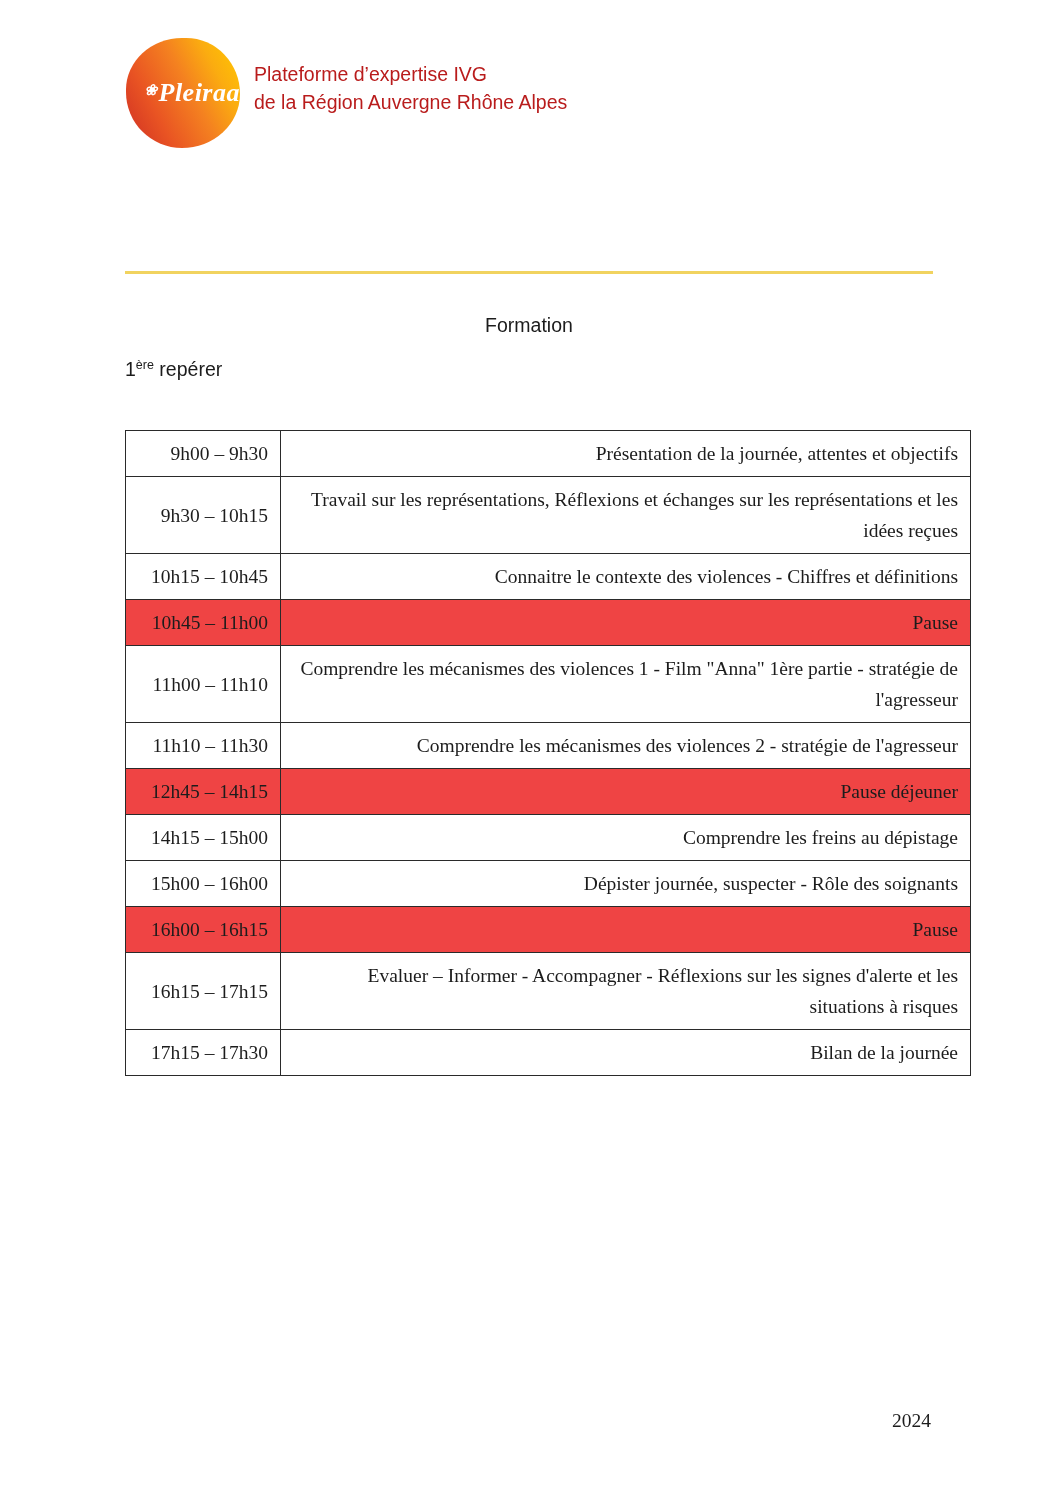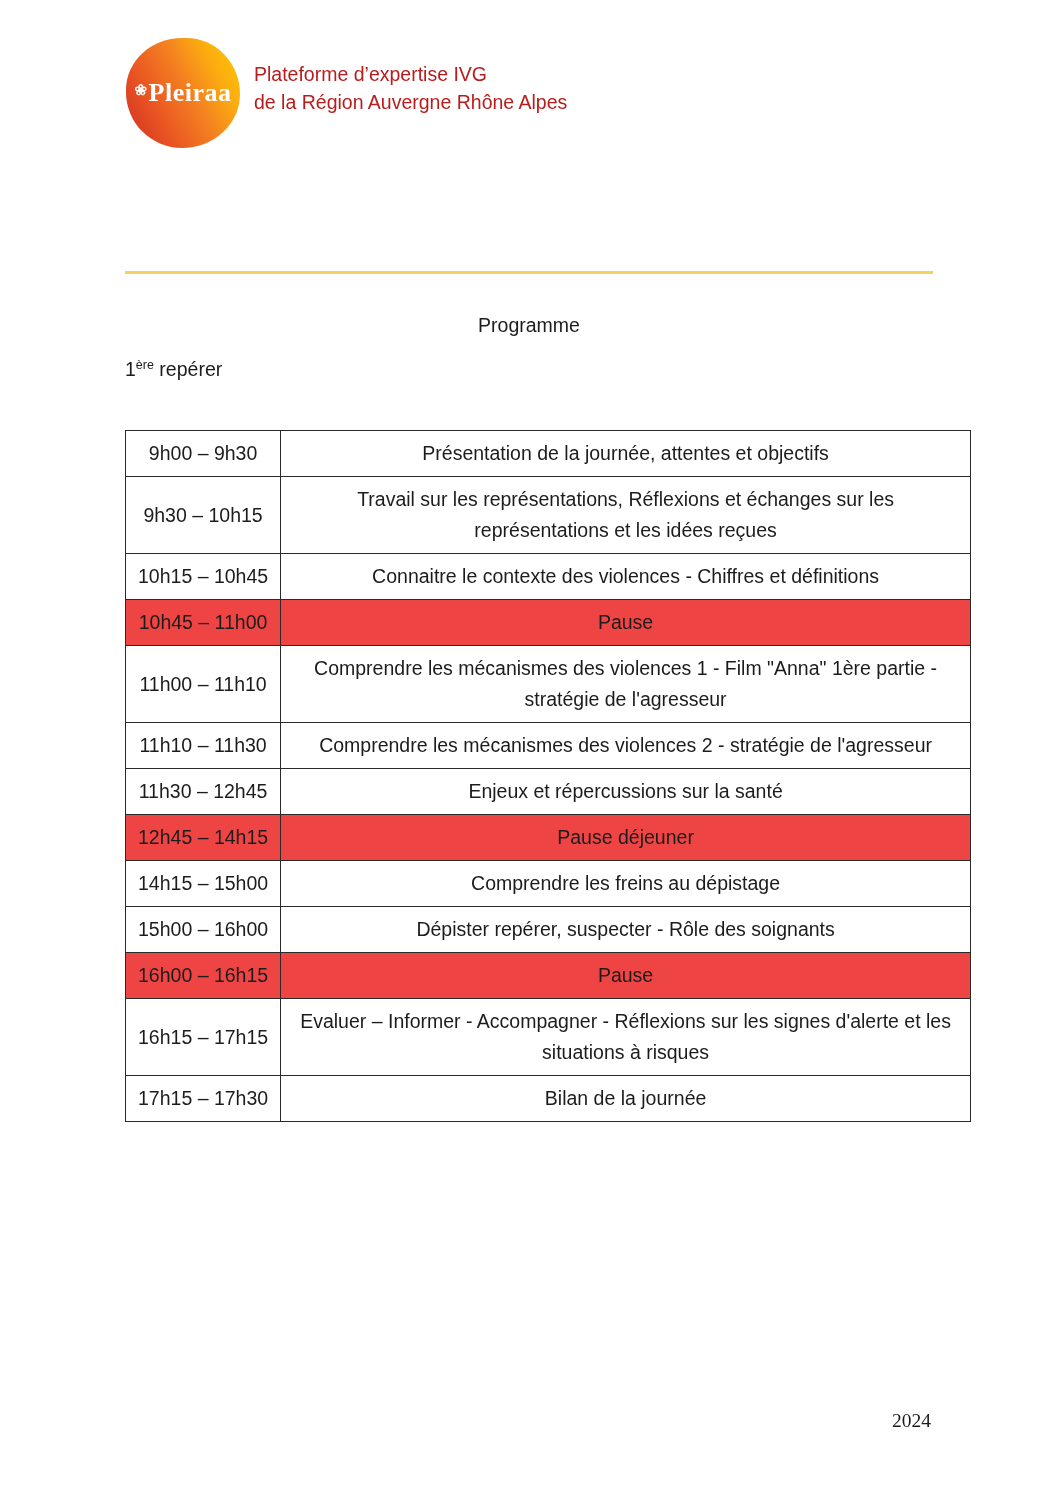--- a/index.html
+++ b/index.html
@@ -23,22 +23,23 @@
     display: flex;
     align-items: flex-start;
   }
   .logo-blob {
     width: 114px;
     height: 110px;
     border-radius: 50% 48% 52% 50% / 48% 52% 50% 52%;
     background: linear-gradient(62deg, #d33524 6%, #e95423 28%, #f48120 55%, #fbac10 76%, #ffc303 94%);
     display: flex;
     align-items: center;
-    justify-content: center;
+    justify-content: flex-end;
     flex-shrink: 0;
+    font-style: italic;
   }
   .logo-text {
     font-family: "Liberation Serif", serif;
     color: #ffffff;
     font-size: 26px;
     font-weight: bold;
     letter-spacing: 0.5px;
     white-space: nowrap;
   }
   .logo-flower {
@@ -104,21 +105,22 @@
     width: 846px;
     border-collapse: collapse;
     font-size: 19.5px;
     color: #1c1c1c;
   }
   table.schedule td {
     border: 1.6px solid #2a2a2a;
     padding: 7px 12px 7px 12px;
     line-height: 31px;
     vertical-align: middle;
-    text-align: center;
+    text-align: right;
+    font-family: Liberation Serif, serif;
   }
   td.time-cell {
     width: 155px;
     white-space: nowrap;
   }
   tr.highlight td {
     background: #ef4444;
   }
 
   
@@ -142,21 +144,21 @@
     </div>
     <div class="header-title">
       <div>Plateforme d’expertise IVG</div>
       <div>de la Région Auvergne Rhône Alpes</div>
     </div>
   </div>
 
 
   <div class="divider"></div>
 
-  <div class="section-title">Programme</div>
+  <div class="section-title">Formation</div>
 
   <div class="day-heading"><span>1</span><sup>ère</sup><span> repérer</span></div>
 
   <table class="schedule">
     <tbody>
         <tr>
           <td class="time-cell">9h00 – 9h30</td>
           <td class="activity-cell">Présentation de la journée, attentes et objectifs</td>
         </tr>
         <tr>
@@ -172,35 +174,31 @@
           <td class="activity-cell">Pause</td>
         </tr>
         <tr>
           <td class="time-cell">11h00 – 11h10</td>
           <td class="activity-cell">Comprendre les mécanismes des violences 1 - Film "Anna" 1ère partie - stratégie de l'agresseur</td>
         </tr>
         <tr>
           <td class="time-cell">11h10 – 11h30</td>
           <td class="activity-cell">Comprendre les mécanismes des violences 2 - stratégie de l'agresseur</td>
         </tr>
-        <tr>
-          <td class="time-cell">11h30 – 12h45</td>
-          <td class="activity-cell">Enjeux et répercussions sur la santé</td>
-        </tr>
         <tr class="highlight">
           <td class="time-cell">12h45 – 14h15</td>
           <td class="activity-cell">Pause déjeuner</td>
         </tr>
         <tr>
           <td class="time-cell">14h15 – 15h00</td>
           <td class="activity-cell">Comprendre les freins au dépistage</td>
         </tr>
         <tr>
           <td class="time-cell">15h00 – 16h00</td>
-          <td class="activity-cell">Dépister repérer, suspecter - Rôle des soignants</td>
+          <td class="activity-cell">Dépister journée, suspecter - Rôle des soignants</td>
         </tr>
         <tr class="highlight">
           <td class="time-cell">16h00 – 16h15</td>
           <td class="activity-cell">Pause</td>
         </tr>
         <tr>
           <td class="time-cell">16h15 – 17h15</td>
           <td class="activity-cell">Evaluer – Informer - Accompagner - Réflexions sur les signes d'alerte et les situations à risques</td>
         </tr>
         <tr>

